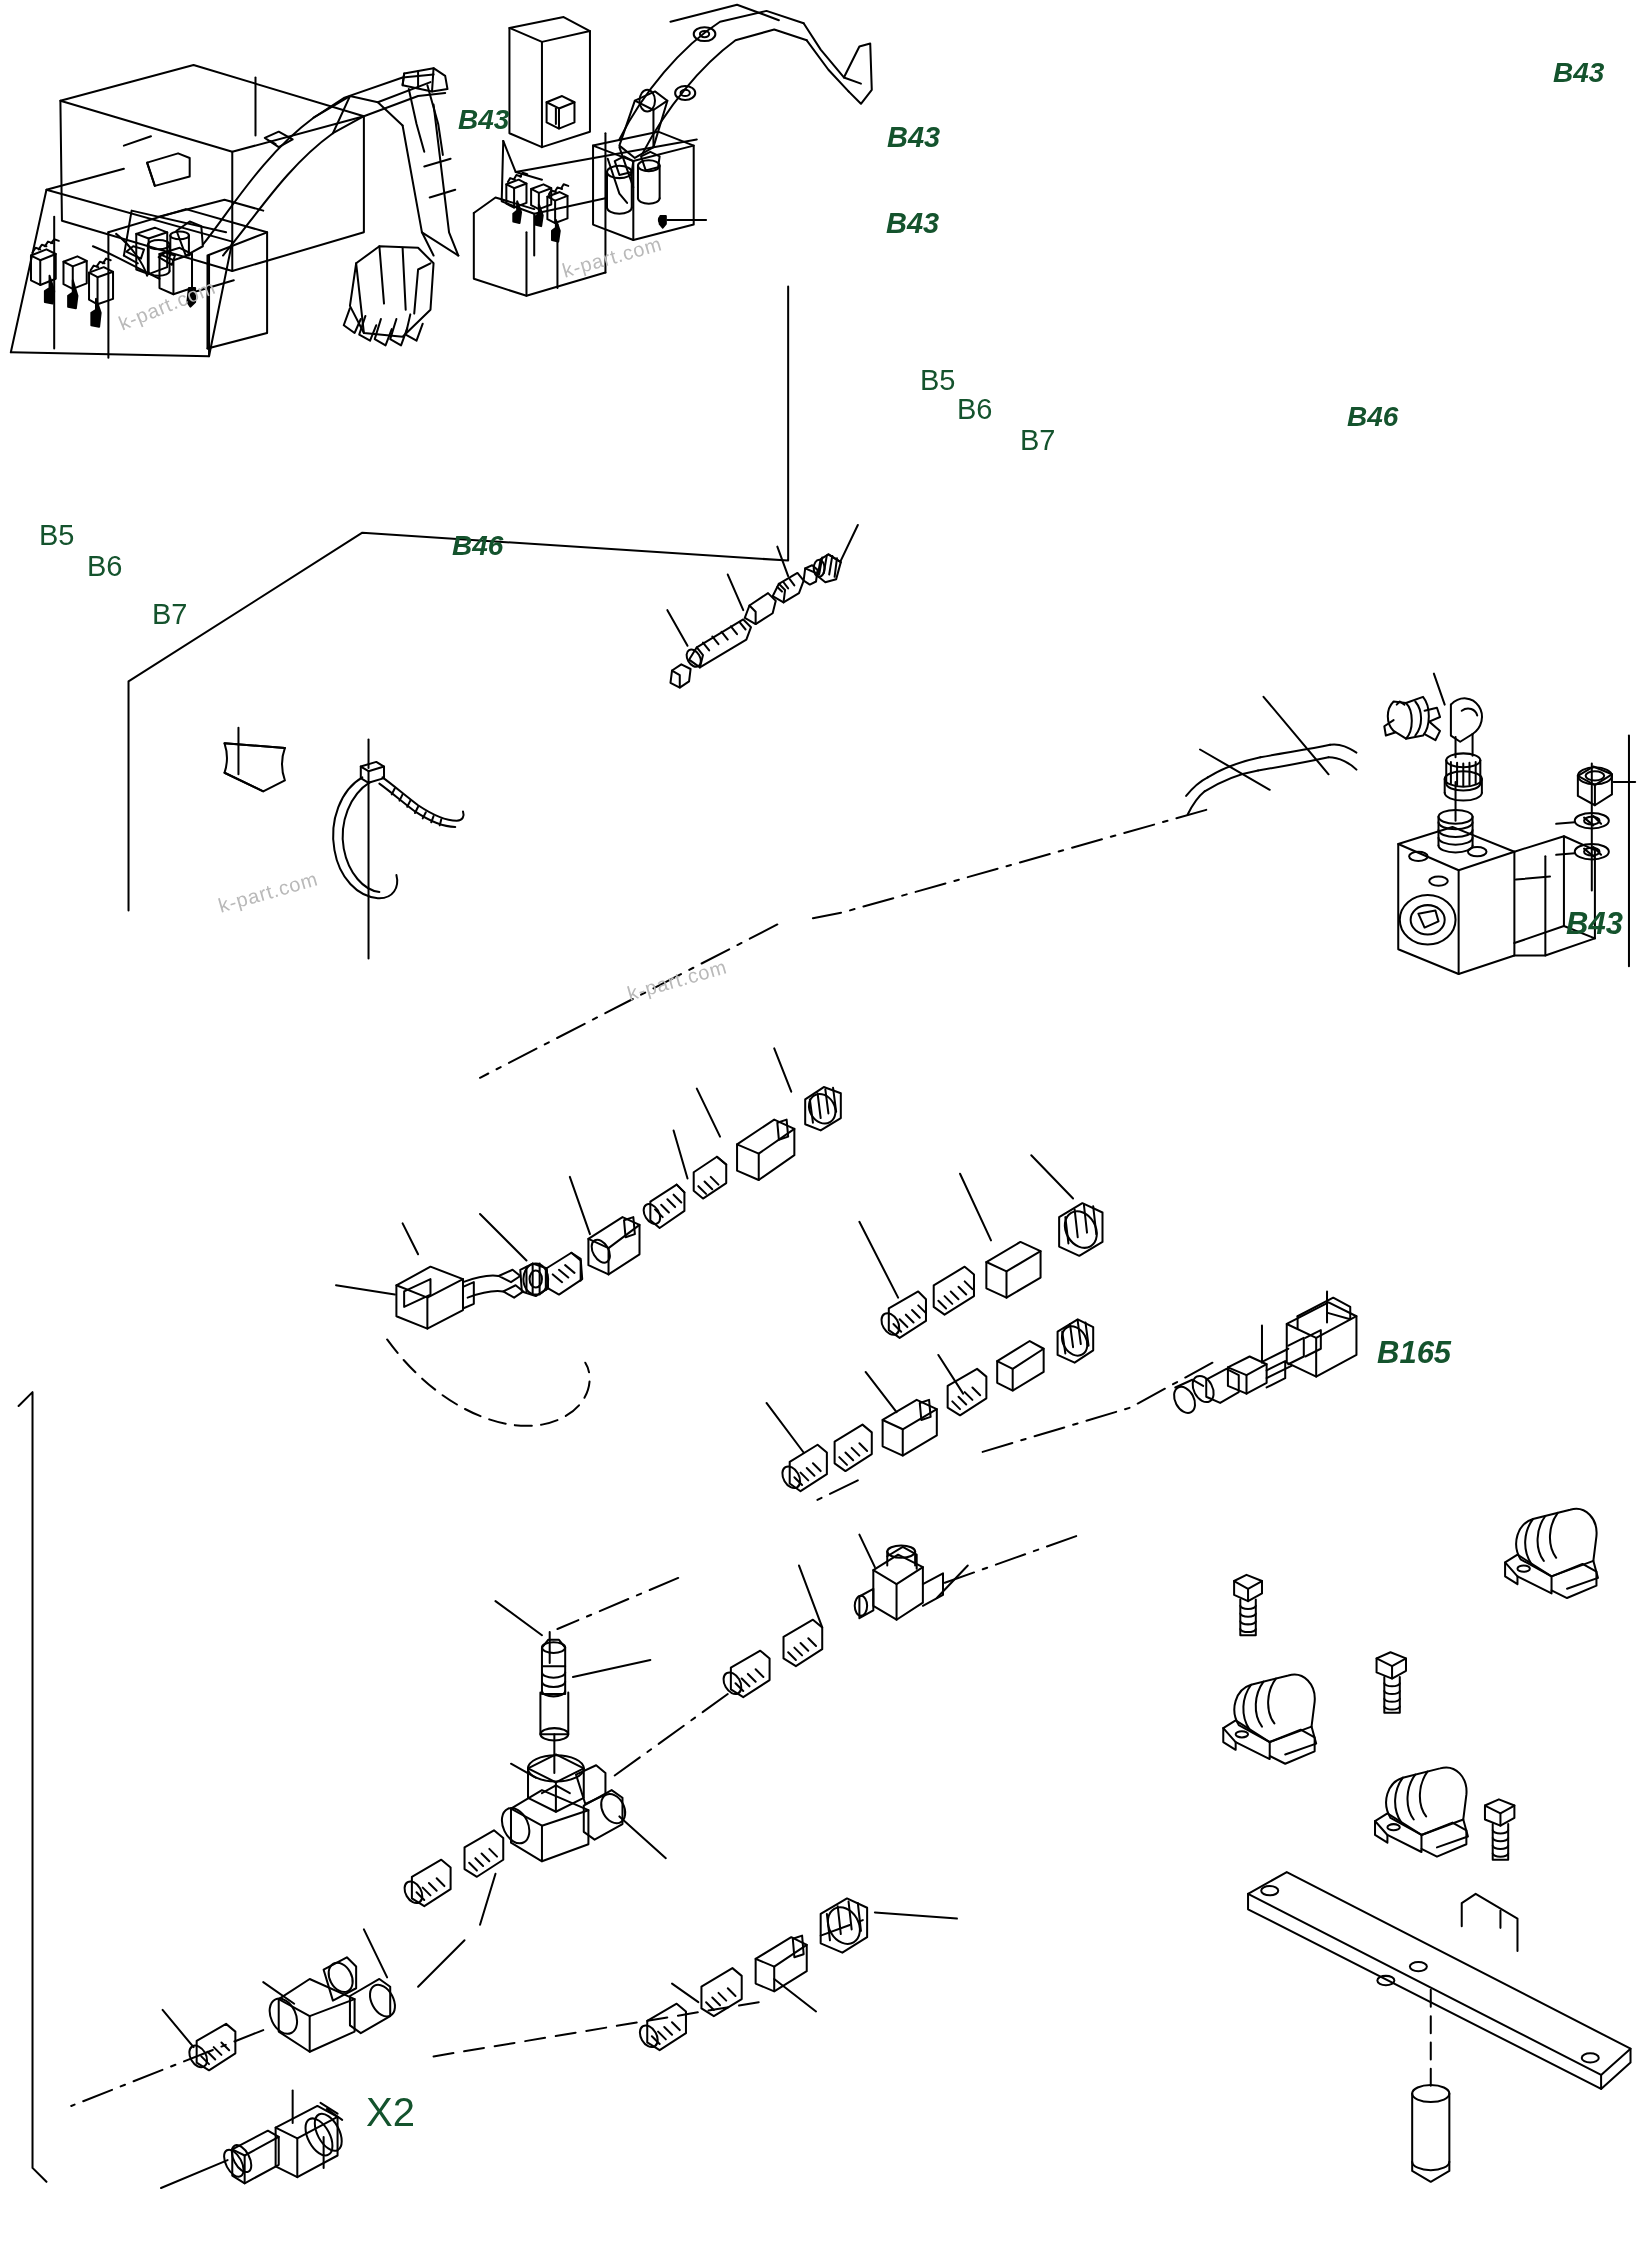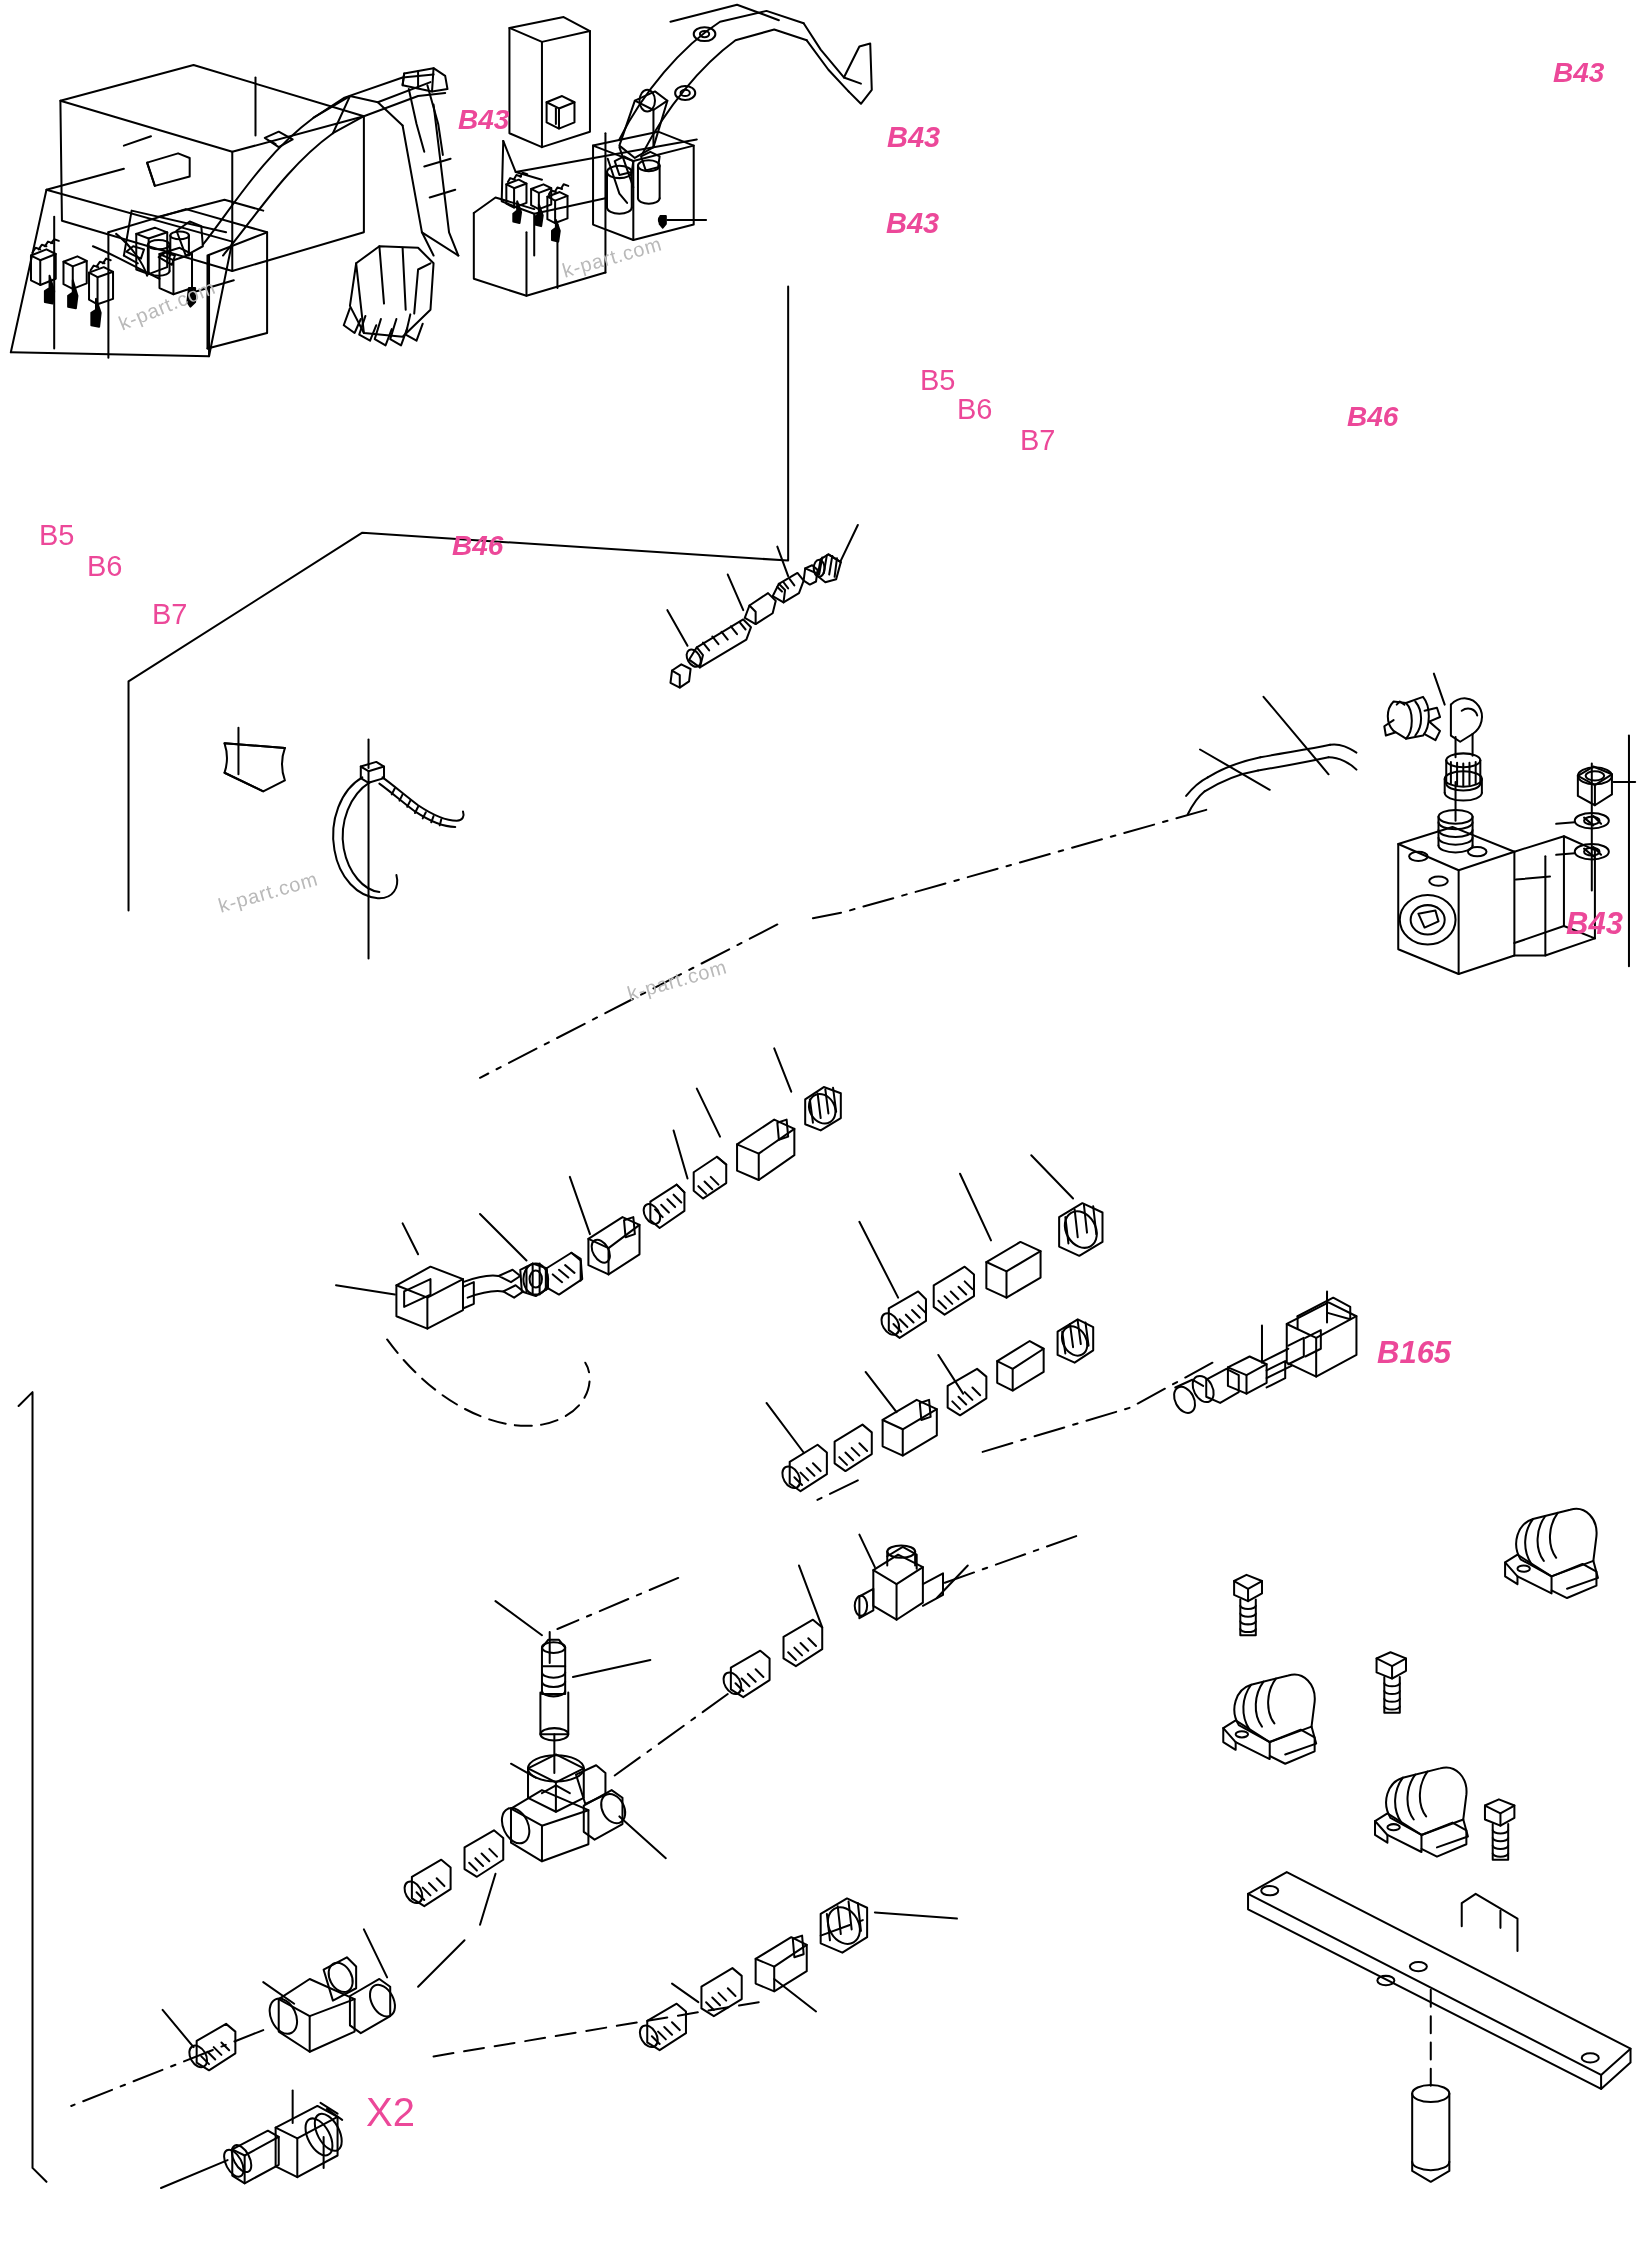--- a/index.html
+++ b/index.html
@@ -1,20 +1,20 @@
 <!DOCTYPE html>
 <html style="font-size:12.4px"><head>
 <meta charset="utf-8">
 <title>Parts Diagram</title>
 <style>
   html,body{margin:0;padding:0;background:#ffffff;}
   body{font-family:"Liberation Sans",sans-serif;}
   #sheet{position:relative;width:1646px;height:2250px;background:#fff;overflow:hidden;}
   #sheet svg{position:absolute;left:0;top:0;width:1646px;height:2250px;}
-  .lbl{position:absolute;font-family:"Liberation Sans",sans-serif;color:#ec4899;white-space:nowrap;}
+  .lbl{position:absolute;font-family:"Liberation Sans",sans-serif;color:#14532d;white-space:nowrap;}
   .lbl-bold-italic{font-weight:bold;font-style:italic;}
   .lbl-plain{font-weight:normal;font-style:normal;}
   .wm{position:absolute;color:#b9b9b9;font-family:"Liberation Sans",sans-serif;
       font-size:20px;white-space:nowrap;letter-spacing:0.8px;}
 </style>
 </head>
 <body>
 
 <div id="sheet">
 

